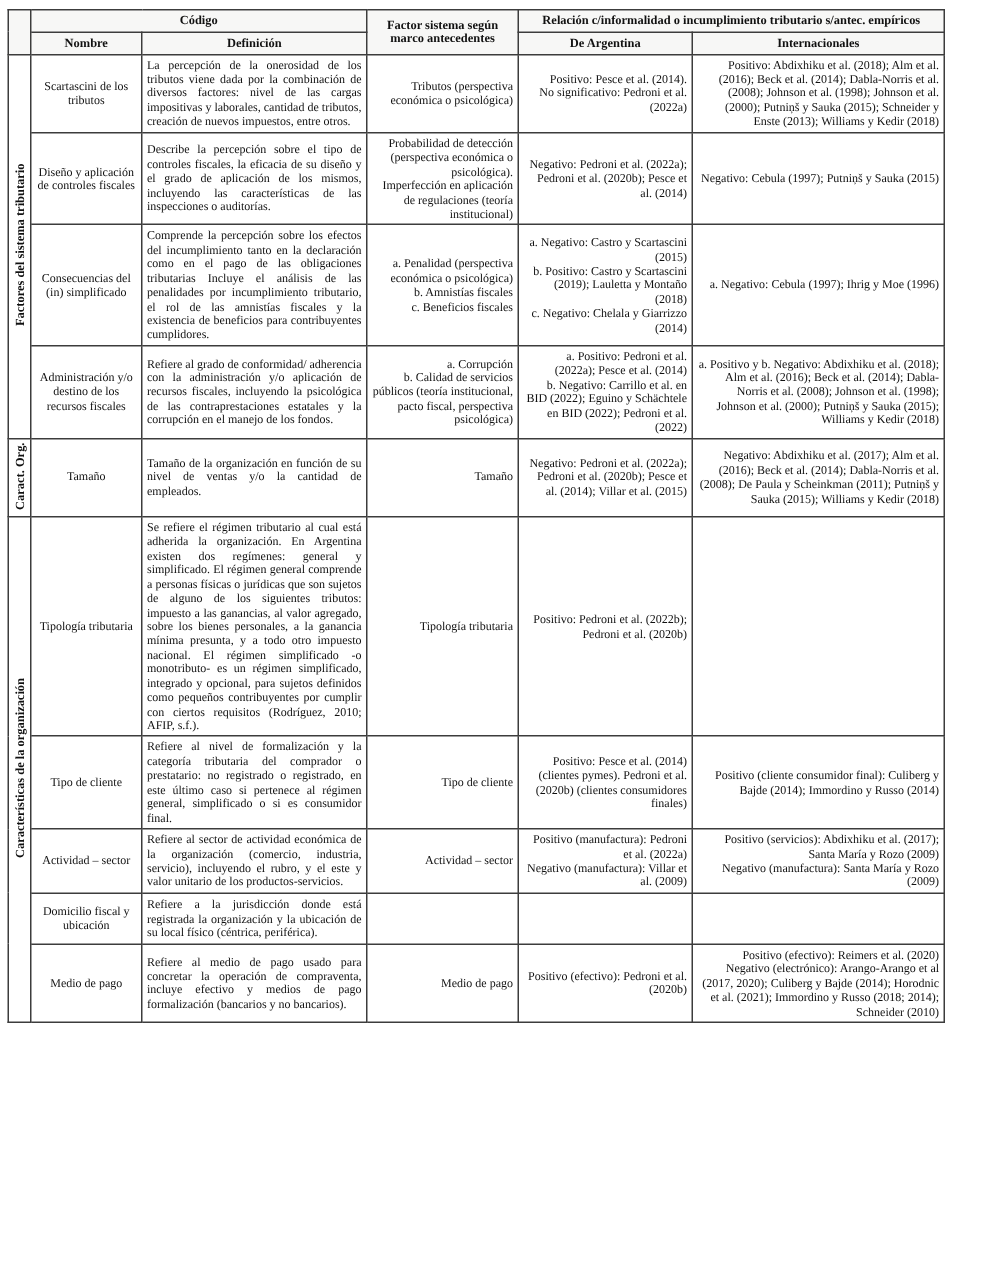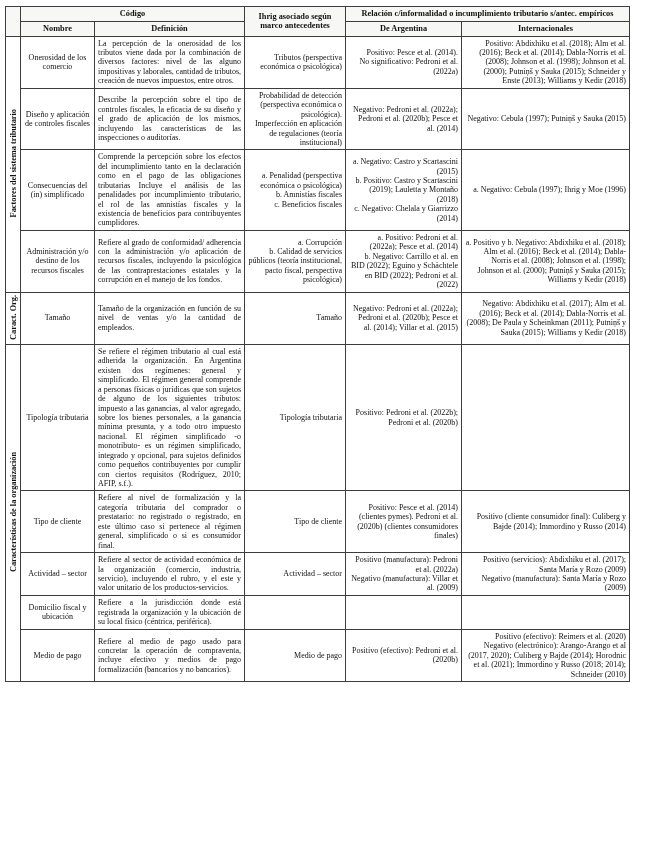--- a/index.html
+++ b/index.html
@@ -64,36 +64,36 @@
       <col class="c-nombre">
       <col class="c-def">
       <col class="c-factor">
       <col class="c-arg">
       <col class="c-int">
     </colgroup>
     <thead>
       <tr>
         <th rowspan="2"></th>
         <th colspan="2">Código</th>
-        <th rowspan="2">Ihrig asociado según marco antecedentes</th>
+        <th rowspan="2">Factor sistema según marco antecedentes</th>
         <th colspan="2">Relación c/informalidad o incumplimiento tributario s/antec. empíricos</th>
       </tr>
       <tr>
         <th>Nombre</th>
         <th>Definición</th>
         <th>De Argentina</th>
         <th>Internacionales</th>
       </tr>
     </thead>
     <tbody>
 
       <tr>
         <td class="cell-group" rowspan="4"><span class="rot">Factores del sistema tributario</span></td>
-        <td class="cell-nombre">Onerosidad de los comercio</td>
-        <td class="cell-def">La percepción de la onerosidad de los tributos viene dada por la combinación de diversos factores: nivel de las alguno impositivas y laborales, cantidad de tributos, creación de nuevos impuestos, entre otros.</td>
+        <td class="cell-nombre">Scartascini de los tributos</td>
+        <td class="cell-def">La percepción de la onerosidad de los tributos viene dada por la combinación de diversos factores: nivel de las cargas impositivas y laborales, cantidad de tributos, creación de nuevos impuestos, entre otros.</td>
         <td class="cell-factor">Tributos (perspectiva económica o psicológica)</td>
         <td class="cell-arg">Positivo: Pesce et al. (2014).
 No significativo: Pedroni et al. (2022a)</td>
         <td class="cell-int">Positivo: Abdixhiku et al. (2018); Alm et al. (2016); Beck et al. (2014); Dabla-Norris et al. (2008); Johnson et al. (1998); Johnson et al. (2000); Putniņš y Sauka (2015); Schneider y Enste (2013); Williams y Kedir (2018)</td>
       </tr>
 
       <tr>
         <td class="cell-nombre">Diseño y aplicación de controles fiscales</td>
         <td class="cell-def">Describe la percepción sobre el tipo de controles fiscales, la eficacia de su diseño y el grado de aplicación de los mismos, incluyendo las características de las inspecciones o auditorías.</td>
         <td class="cell-factor">Probabilidad de detección (perspectiva económica o psicológica).

